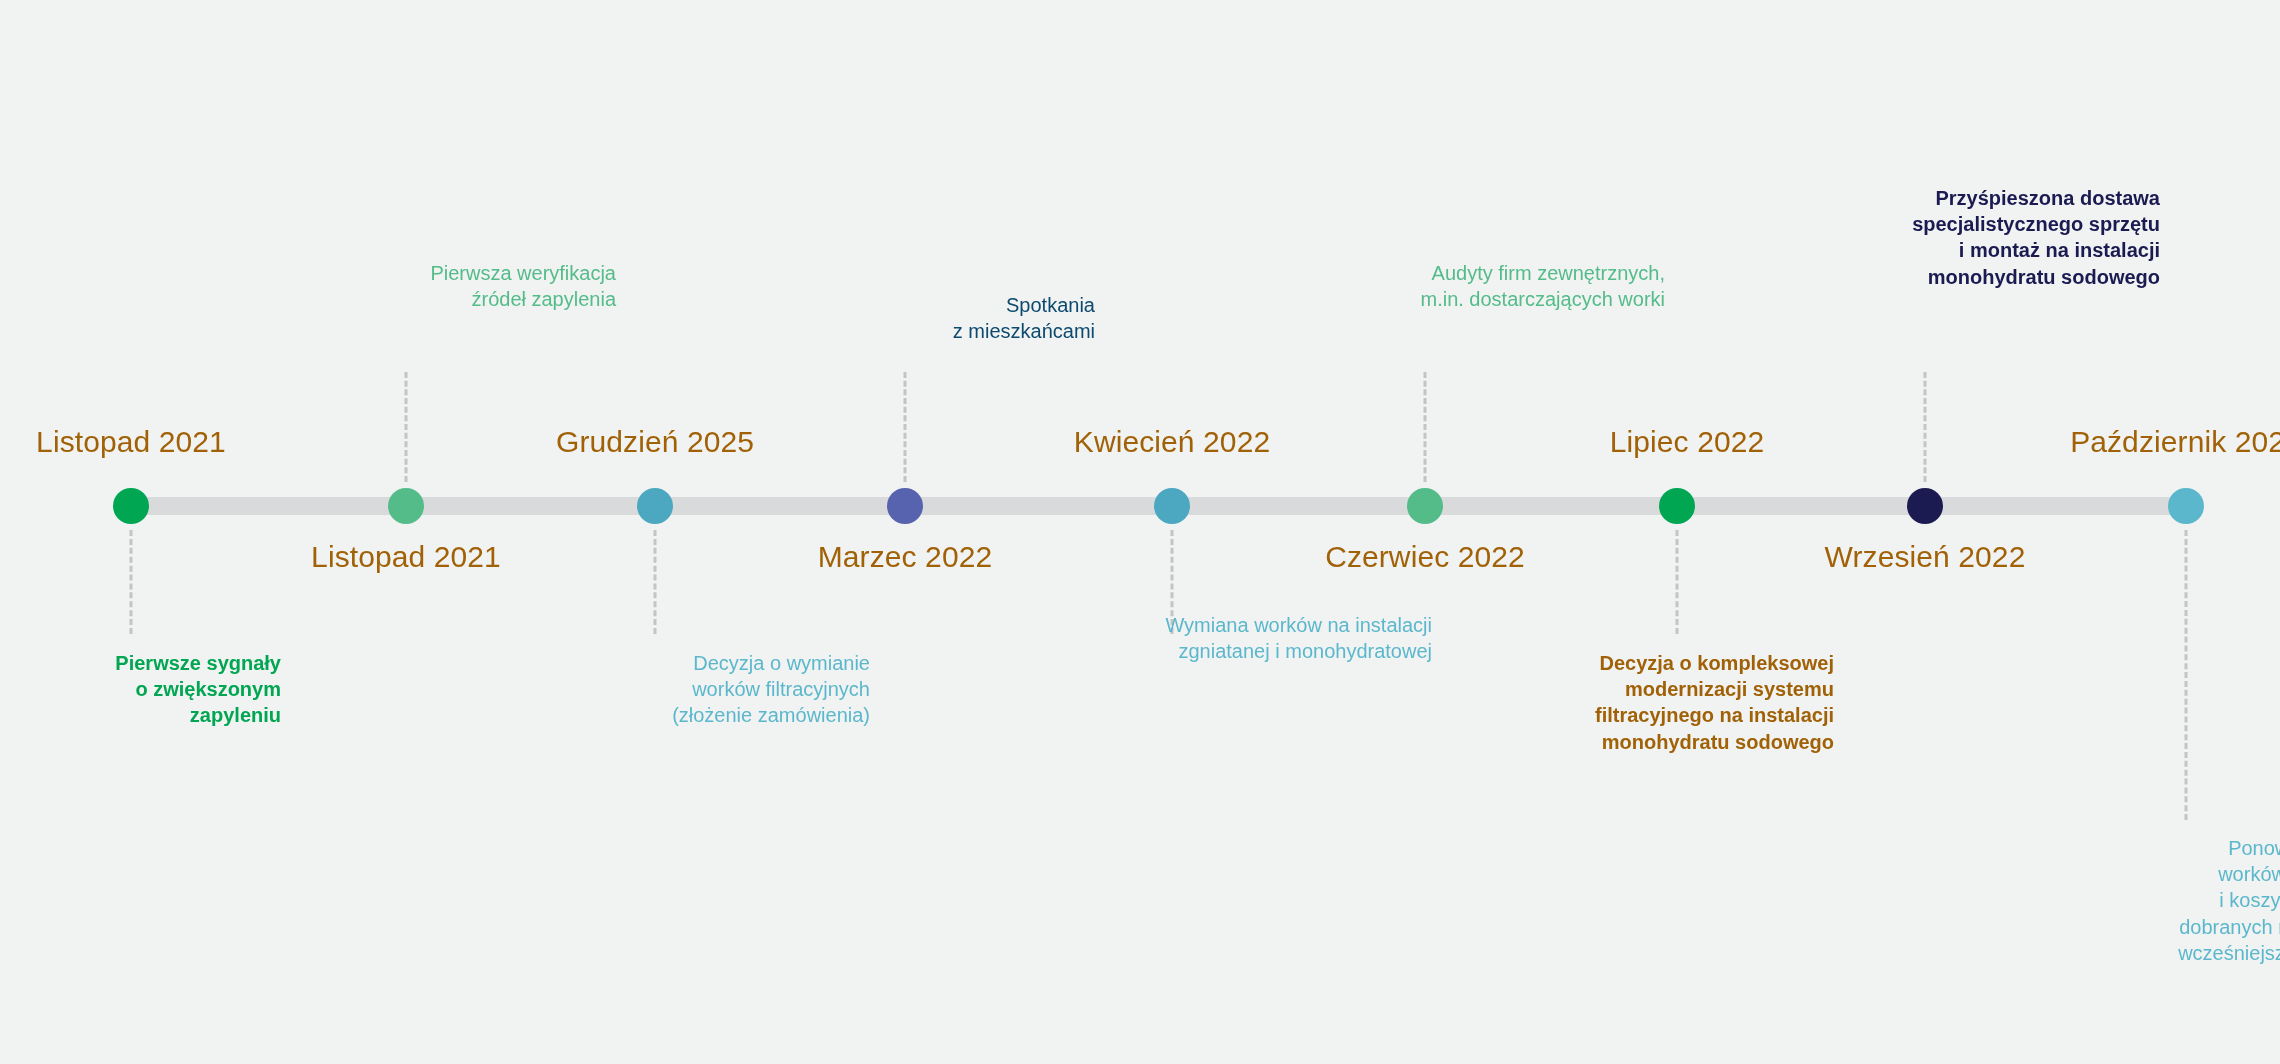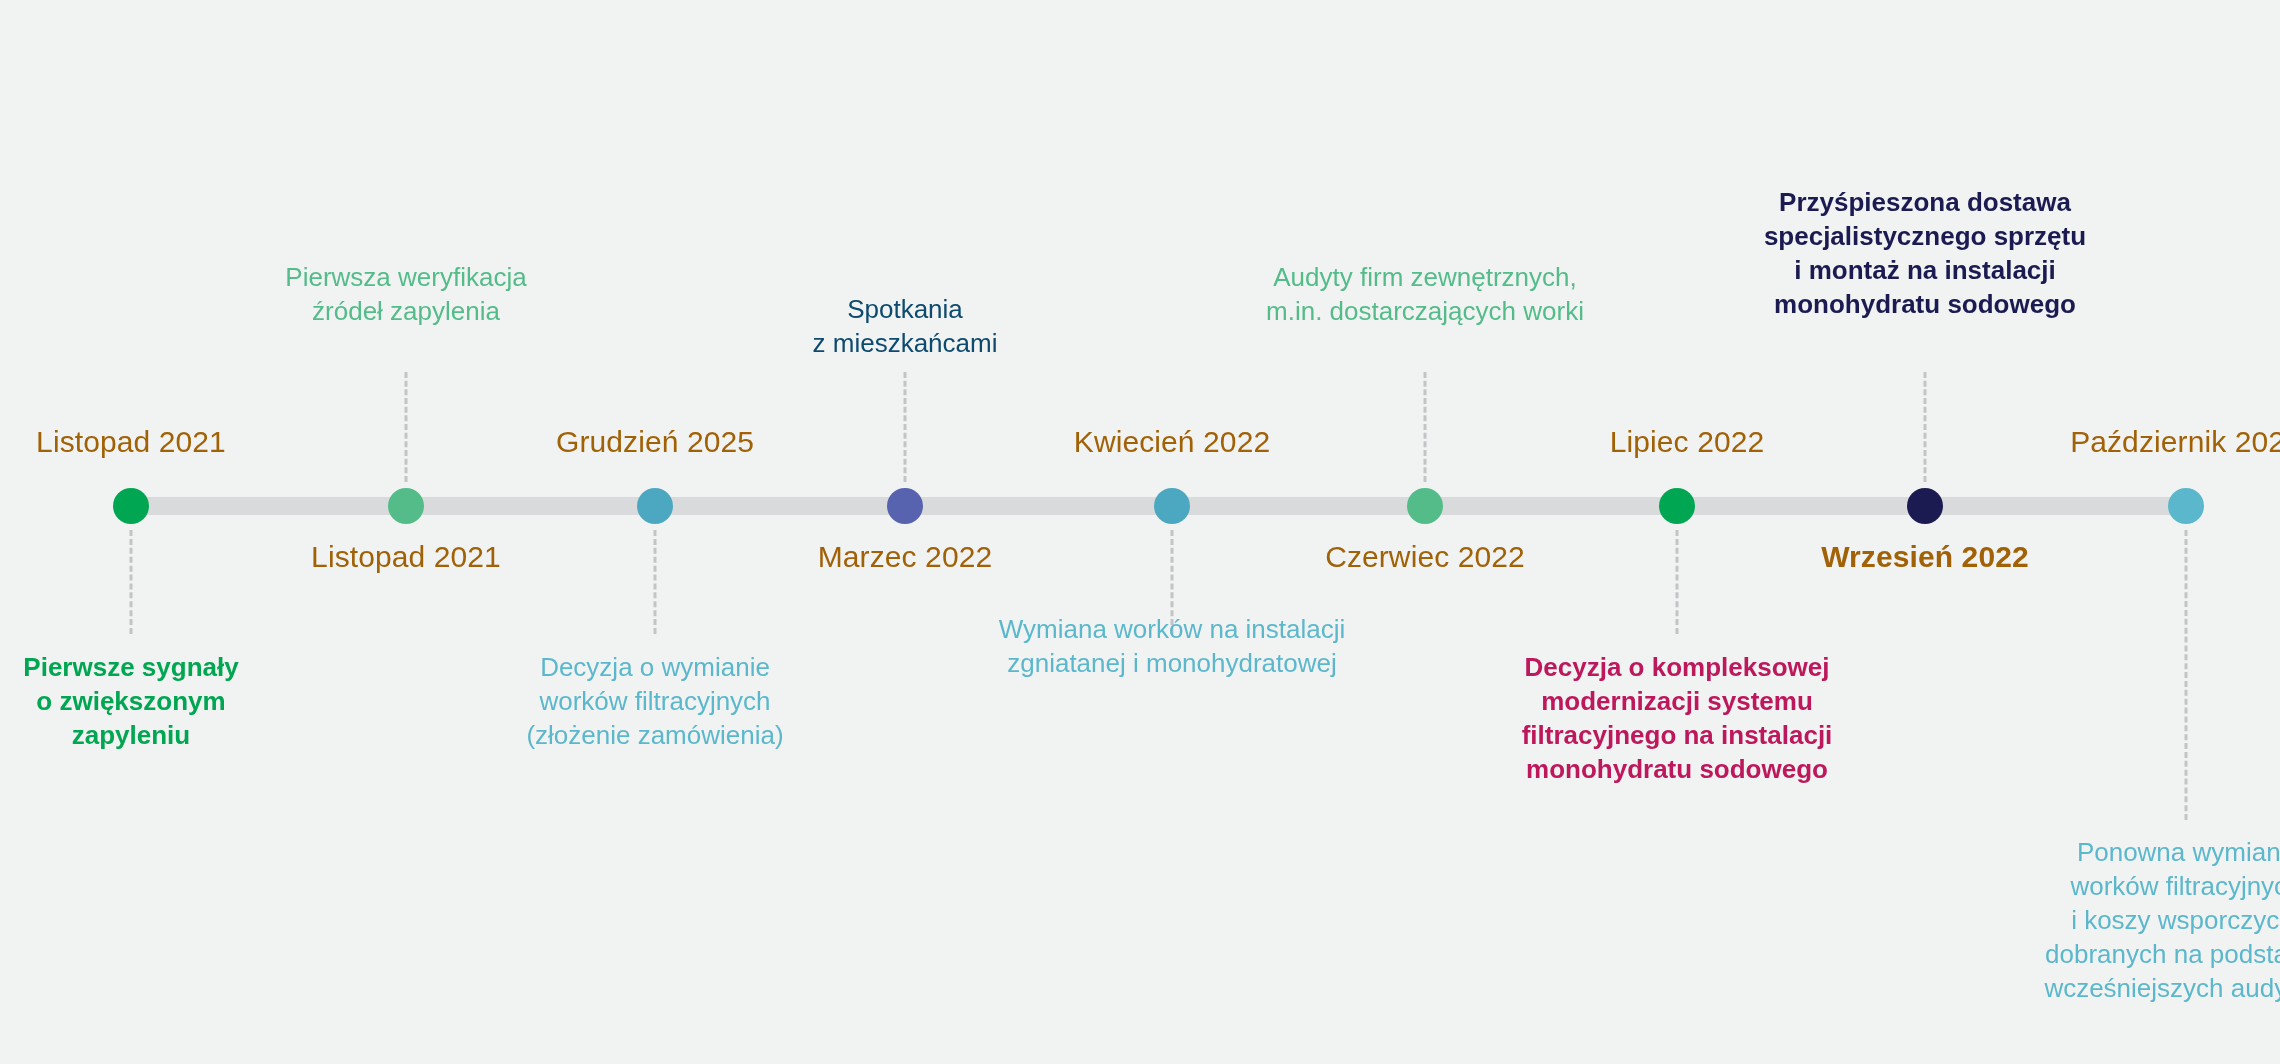--- a/index.html
+++ b/index.html
@@ -55,22 +55,22 @@
     transform: translateX(-50%);
     white-space: nowrap;
     color: #a16207;
     font-size: 30px;
     letter-spacing: .1px;
   }
 
   .tl-label {
     position: absolute;
     transform: translateX(-50%);
-    text-align: center;
-    font-size: 26px;
+    text-align: right;
+    font-size: 20px;
     line-height: 1.31;
     white-space: pre-line;
   }
   .tl-label.bold {
     font-weight: bold;
   }
 </style>
 </head>
 <body>
 
@@ -125,30 +125,30 @@
     <div class="tl-stem" style="left:1425px; top:372px; height:110px;"></div>
     <div class="tl-month" style="left:1425px; top:540px;">Czerwiec 2022</div>
     <div class="tl-label" style="left:1425px; top:260px; width:480px; color:#53bc89;">Audyty firm zewnętrznych,
 m.in. dostarczających worki</div>
   </div>
 
   <div class="tl-node">
     <div class="tl-dot" style="left:1677px; top:506px; background:#00a651;"></div>
     <div class="tl-stem" style="left:1677px; top:530px; height:104px;"></div>
     <div class="tl-month" style="left:1677px; top:425px;margin-left:10px;">Lipiec 2022</div>
-    <div class="tl-label bold" style="left:1677px; top:650px; width:450px; color:#be185d;">Decyzja o kompleksowej
+    <div class="tl-label bold" style="left:1609px; top:650px; width:450px; color:#a16207;">Decyzja o kompleksowej
 modernizacji systemu
 filtracyjnego na instalacji
 monohydratu sodowego</div>
   </div>
 
   <div class="tl-node">
     <div class="tl-dot" style="left:1925px; top:506px; background:#1b1b52;"></div>
     <div class="tl-stem" style="left:1925px; top:372px; height:110px;"></div>
-    <div class="tl-month" style="left:1925px; top:540px;font-weight:bold;">Wrzesień 2022</div>
+    <div class="tl-month" style="left:1925px; top:540px;">Wrzesień 2022</div>
     <div class="tl-label bold" style="left:1925px; top:185px; width:470px; color:#1b1b52;">Przyśpieszona dostawa
 specjalistycznego sprzętu
 i montaż na instalacji
 monohydratu sodowego</div>
   </div>
 
   <div class="tl-node">
     <div class="tl-dot" style="left:2186px; top:506px; background:#5bb8cc;"></div>
     <div class="tl-stem" style="left:2186px; top:530px; height:290px;"></div>
     <div class="tl-month" style="left:2186px; top:425px;">Październik 2022</div>

